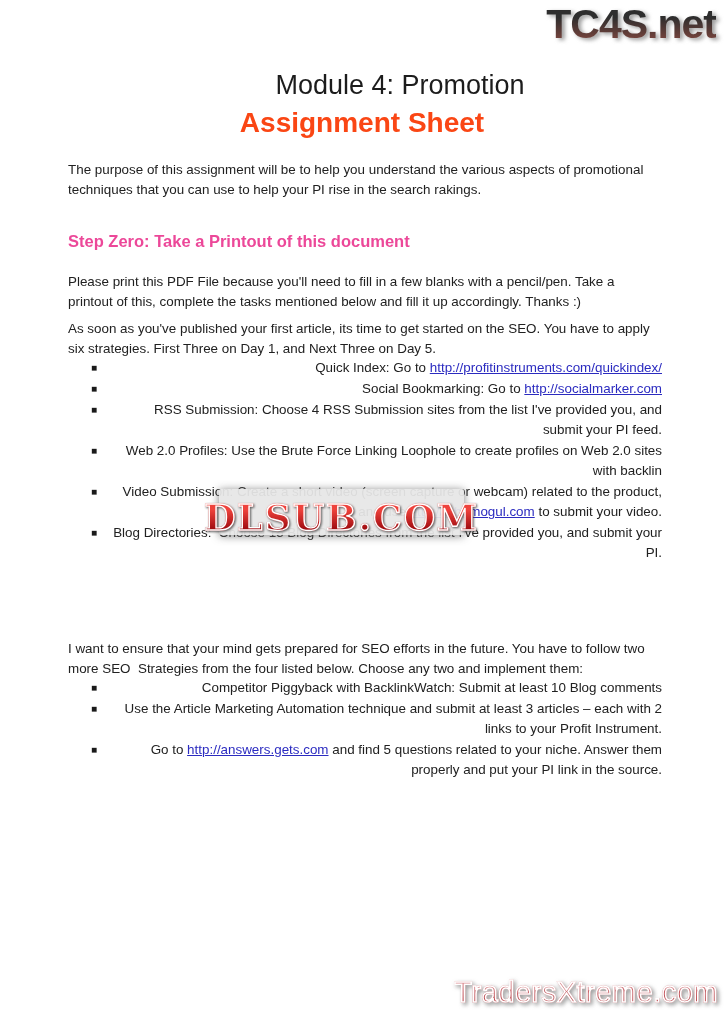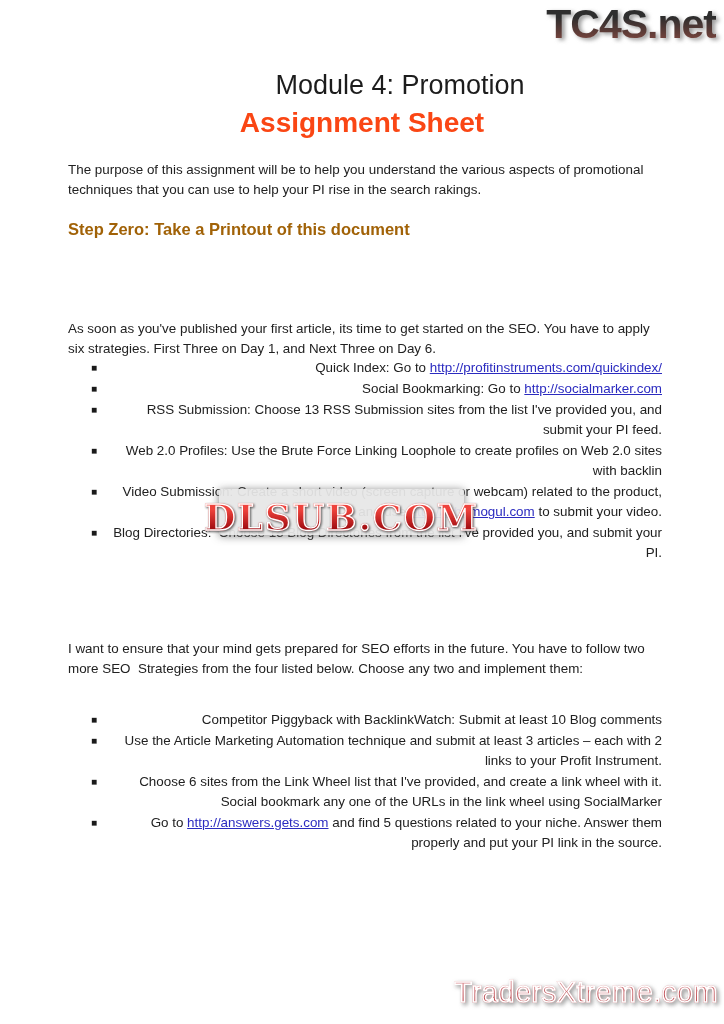--- a/index.html
+++ b/index.html
@@ -39,35 +39,35 @@
     top:107px;left:0;width:100%;text-align:center;
     font-size:28px;font-weight:bold;color:var(--accent,#FA4614);
   }
 
   
   .doc{left:68px;width:594px;}
   .para{
     margin:0;font-size:13.4px;line-height:19.5px;white-space:pre-wrap;
   }
   .heading{
-    margin:0 0 21px 0;font-size:16.5px;line-height:20px;font-weight:bold;color:#a16207;
+    margin:12px 0 21px 0;font-size:16.5px;line-height:20px;font-weight:bold;color:#ec4899;
   }
   ul.bullets{
     list-style:none;margin:0;padding:0 0 0 22px;text-align:right;
   }
   ul.bullets li{
     position:relative;padding-left:23px;margin:0 0 1px 0;
     font-size:13.4px;line-height:20px;white-space:pre-wrap;
   }
   ul.bullets li::before{
     content:"\25A0";
     position:absolute;left:1px;top:0;
     font-size:10px;color:#1a1a1a;
   }
-  .sec[data-sec="2"] ul.bullets{margin-top:32px;}
+  .sec[data-sec="2"] ul.bullets{margin-top:0;}
   a.link{color:var(--link,#2B2BC0);text-decoration:underline;}
   .u{margin-top:47px;}
 
   
   .watermark{
     top:489px;left:219px;width:245px;height:46px;
     display:flex;align-items:flex-end;justify-content:center;
     background:rgba(231,231,231,0.94);
     box-shadow:0 1px 8px rgba(110,110,110,0.85);
     border-radius:2px;
@@ -89,45 +89,47 @@
 
   <div class="abs header-logo">TC4S.net</div>
 
   <div class="abs title">Module 4: Promotion</div>
   <div class="abs subtitle">Assignment Sheet</div>
 
   <p class="abs doc para" style="top:160px">The purpose of this assignment will be to help you understand the various aspects of promotional techniques that you can use to help your PI rise in the search rakings.</p>
 
   <section class="abs doc sec" style="top:219px" data-sec="0">
     <h3 class="heading">Step Zero: Take a Printout of this document</h3>
+    <div class="paras">
+        <p class="para"><span>Please print this PDF File because you'll need to fill in a few blanks with a pencil/pen. Take a printout of this, complete the tasks mentioned below and fill it up accordingly. Thanks :)</span></p>
+      </div>
     <ul class="bullets"></ul>
   </section>
 
   <section class="abs doc sec" style="top:319px" data-sec="1">
     <div class="paras">
-        <p class="para"><span>As soon as you've published your first article, its time to get started on the SEO. You have to apply six strategies. First Three on Day 1, and Next Three on Day 6.</span></p>
+        <p class="para"><span>As soon as you've published your first article, its time to get started on the SEO. You have to apply six strategies. First Three on Day 1, and Next Three on Day 5.</span></p>
       </div>
     <ul class="bullets">
         <li><span>Quick Index: Go to </span><a href="#" class="link">http://profitinstruments.com/quickindex/</a></li>
         <li><span>Social Bookmarking: Go to </span><a href="#" class="link">http://socialmarker.com</a></li>
-        <li><span>RSS Submission: Choose 13 RSS Submission sites from the list I've provided you, and submit your PI feed.</span></li>
+        <li><span>RSS Submission: Choose 4 RSS Submission sites from the list I've provided you, and submit your PI feed.</span></li>
         <li><span>Web 2.0 Profiles: Use the Brute Force Linking Loophole to create profiles on Web 2.0 sites with backlin</span></li>
         <li><span>Video Submission: Create a short video (screen capture or webcam) related to the product, and use </span><a href="#" class="link">http://tubemogul.com</a><span> to submit your video.</span></li>
         <li><span>Blog Directories:  Choose 15 Blog Directories from the list I've provided you, and submit your PI.</span></li>
       </ul>
   </section>
 
   <section class="abs doc sec" style="top:639px" data-sec="2">
     <div class="paras">
         <p class="para"><span>I want to ensure that your mind gets prepared for SEO efforts in the future. You have to follow </span><span class="u">two</span><span> more SEO  Strategies from the four listed below. Choose any two and implement them:</span></p>
       </div>
     <ul class="bullets">
         <li><span>Competitor Piggyback with BacklinkWatch: Submit at least 10 Blog comments</span></li>
         <li><span>Use the Article Marketing Automation technique and submit at least 3 articles – each with 2 links to your Profit Instrument.</span></li>
-        <li><span>Choose 6 sites from the Link Wheel list that I've provided, and create a link wheel with it. Social bookmark any one of the URLs in the link wheel using SocialMarker</span></li>
         <li><span>Go to </span><a href="#" class="link">http://answers.gets.com</a><span> and find 5 questions related to your niche. Answer them properly and put your PI link in the source.</span></li>
       </ul>
   </section>
 
   <div class="abs watermark">
     <span class="watermark-text">DLSUB.COM</span>
   </div>
 
   <div class="abs footer-logo">TradersXtreme.com</div>
 

